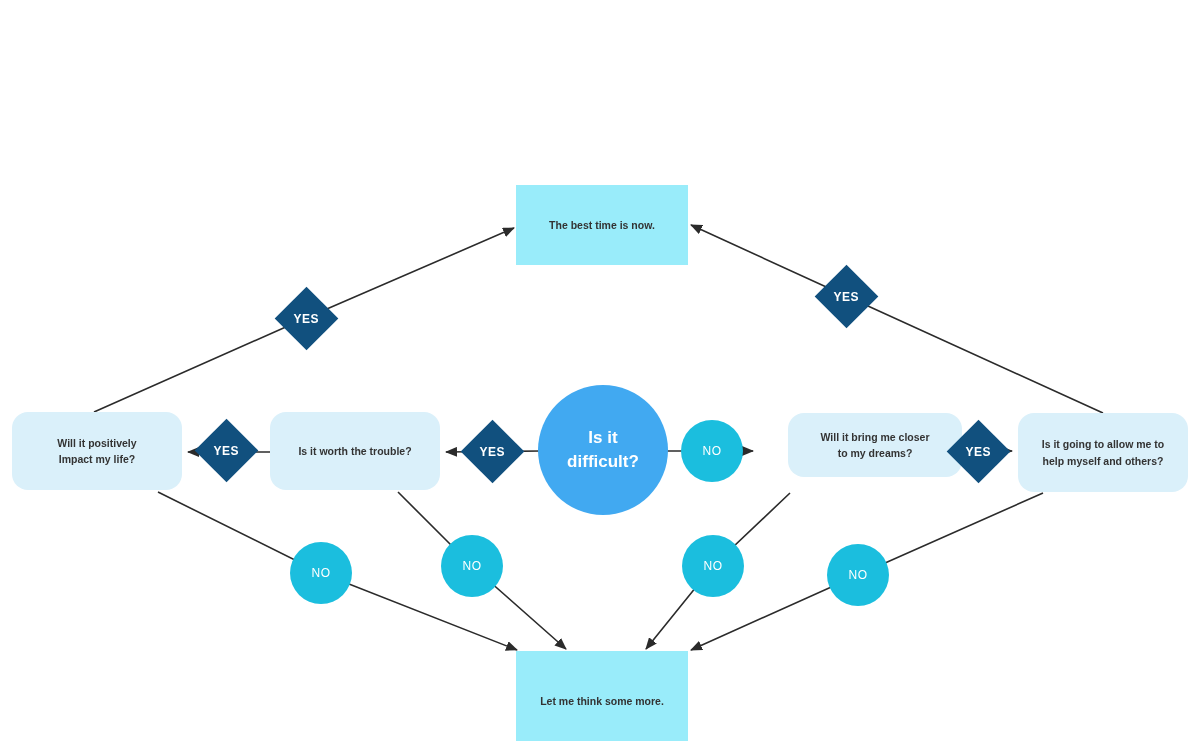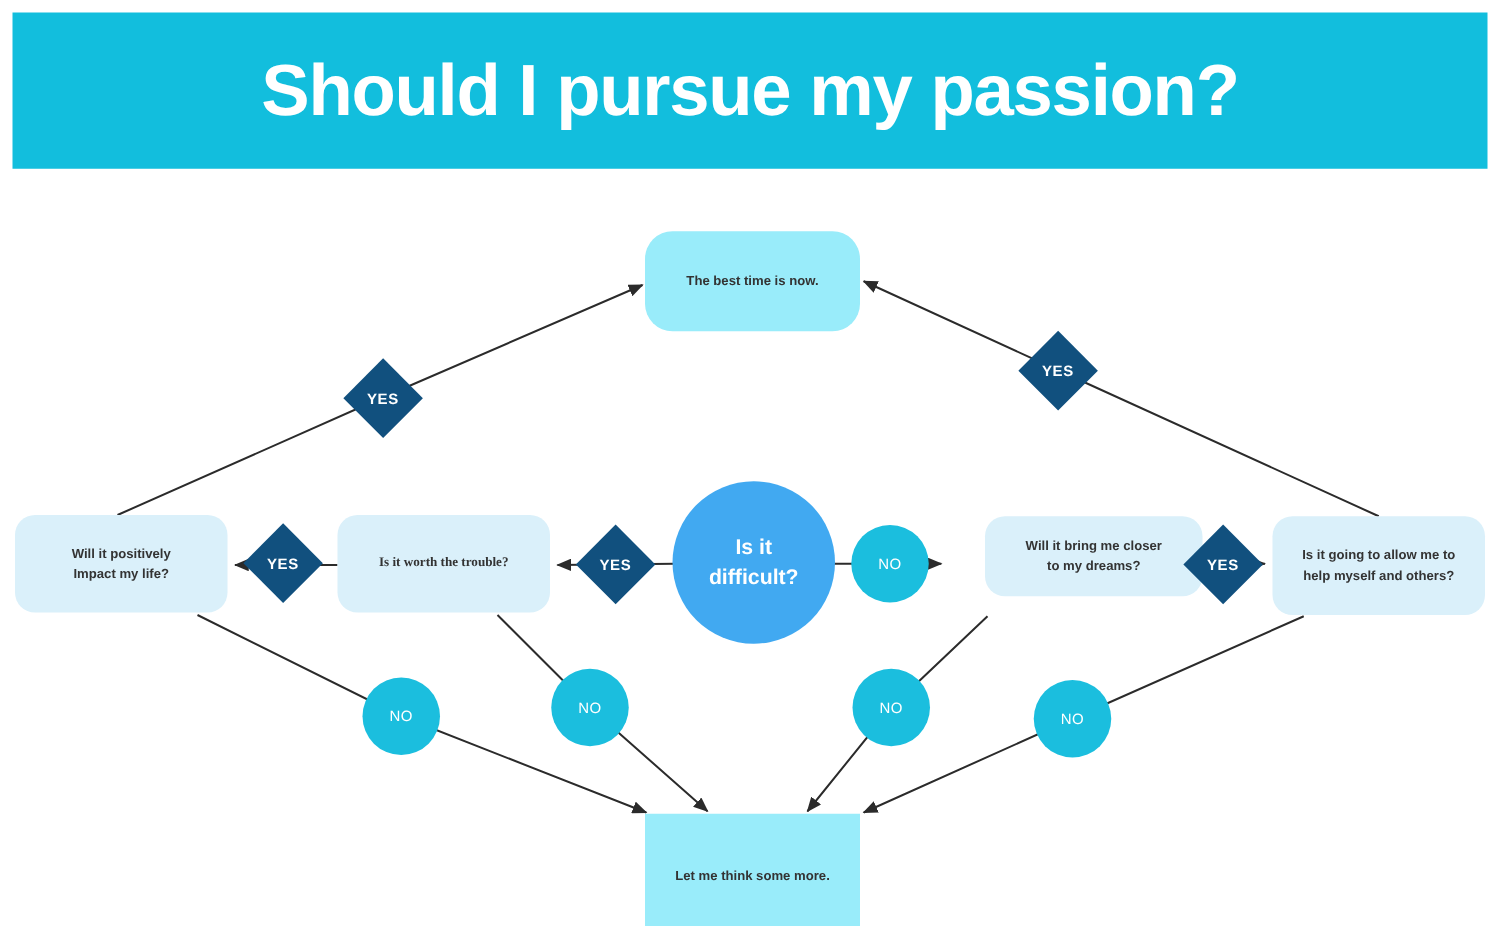--- a/index.html
+++ b/index.html
@@ -92,48 +92,45 @@
     font-weight:normal;
     font-size:12px;
     letter-spacing:0.5px;
   }
 </style>
 </head>
 <body>
 
 <div class="stage">
 
-  <header class="banner">
-    <h1>Should I pursue my passion?</h1>
-  </header>
 
   <svg class="connectors" viewBox="0 0 1200 741" xmlns="http://www.w3.org/2000/svg">
     <defs>
       <marker id="arrow" markerUnits="userSpaceOnUse" markerWidth="12" markerHeight="10" refX="11" refY="5" orient="auto">
         <path d="M0,0 L12,5 L0,10 z" fill="#2b2b2b"></path>
       </marker>
     </defs>
     <polyline points="94,412 306,318 514,228" marker-end="url(#arrow)"></polyline>
     <polyline points="1103,413 846,296 691,225" marker-end="url(#arrow)"></polyline>
     <polyline points="540,451 446,452" marker-end="url(#arrow)"></polyline>
     <polyline points="270,452 188,452" marker-end="url(#arrow)"></polyline>
     <polyline points="666,451 753,451" marker-end="url(#arrow)"></polyline>
     <polyline points="931,451 1012,451" marker-end="url(#arrow)"></polyline>
     <polyline points="158,492 321,573 517,650" marker-end="url(#arrow)"></polyline>
     <polyline points="398,492 472,566 566,649" marker-end="url(#arrow)"></polyline>
     <polyline points="790,493 713,566 646,649" marker-end="url(#arrow)"></polyline>
     <polyline points="1043,493 858,575 691,650" marker-end="url(#arrow)"></polyline>
   </svg>
 
-  <div class="node obox" style="left:516px;top:185px;width:172px;height:80px;border-radius:22px;">The best time is now.</div>
+  <div class="node obox" style="left:516px;top:185px;width:172px;height:80px;">The best time is now.</div>
   <div class="node obox" style="left:516px;top:651px;width:172px;height:101px;">Let me think some more.</div>
 
   <div class="node qbox" style="left:12px;top:412px;width:170px;height:78px;">Will it positively
 Impact my life?</div>
-  <div class="node qbox" style="left:270px;top:412px;width:170px;height:78px;font-family:Liberation Serif, serif;">Is it worth the trouble?</div>
+  <div class="node qbox" style="left:270px;top:412px;width:170px;height:78px;">Is it worth the trouble?</div>
   <div class="node qbox" style="left:788px;top:413px;width:174px;height:64px;">Will it bring me closer
 to my dreams?</div>
   <div class="node center-circle" style="left:538px;top:385px;width:130px;height:130px;">Is it
 difficult?</div>
 
   <div class="node qbox" style="left:1018px;top:413px;width:170px;height:79px;">Is it going to allow me to
 help myself and others?</div>
 
   <div class="diamond" style="left:204px;top:428px;">
     <span>YES</span>

